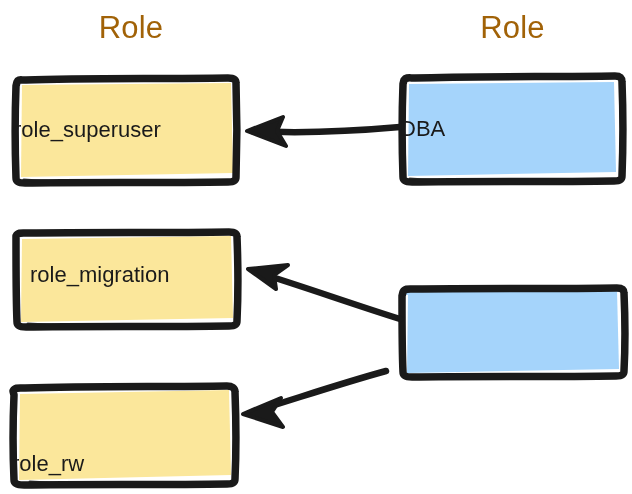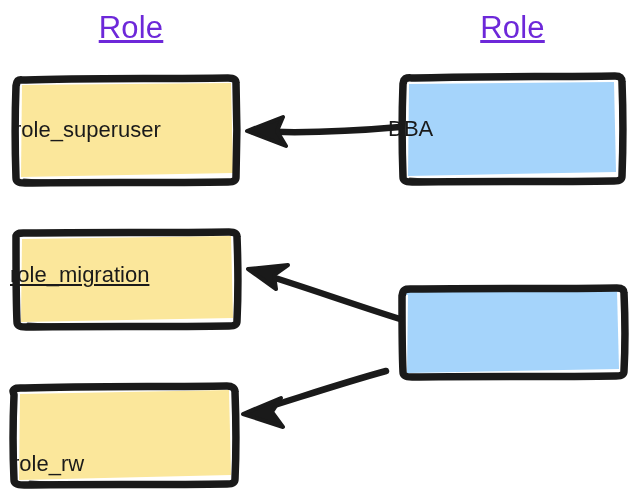--- a/index.html
+++ b/index.html
@@ -25,42 +25,41 @@
     position: absolute;
     top: 0;
     left: 0;
     width: 632px;
     height: 494px;
     display: block;
   }
   .col-header {
     position: absolute;
     font-size: 31px;
-    color: #6d28d9;
+    color: #a16207;
     letter-spacing: 0.2px;
     text-align: center;
     white-space: nowrap;
     user-select: none;
-    text-decoration: underline;
   }
   #header-role  { left: 36px;  top: 10px; width: 190px; }
   #header-user  { left: 405px; top: 10px; width: 215px; }
 
   .node-label {
     position: absolute;
     font-size: 22px;
     color: #1a1a1a;
     white-space: nowrap;
     text-align: left;
     user-select: none;
   }
   #label-role-superuser { left: 14px;  top: 117px; width: 222px; }
-  #label-role-migration { left: 10px;  top: 262px; width: 222px; text-decoration: underline; }
+  #label-role-migration { left: 30px;  top: 262px; width: 222px; }
   #label-role-rw        { left: 12px;   top: 423px; width: 222px; margin-top: 28px; }
-  #label-dba            { left: 388px; top: 116px; width: 218px; }
+  #label-dba            { left: 400px; top: 116px; width: 218px; }
   #label-app            { left: 402px; top: 330px; width: 218px; }
 </style>
 </head>
 <body>
 
 <div id="diagram-root">
 
   <svg class="canvas" viewBox="0 0 632 494" xmlns="http://www.w3.org/2000/svg">
 
     <g>

